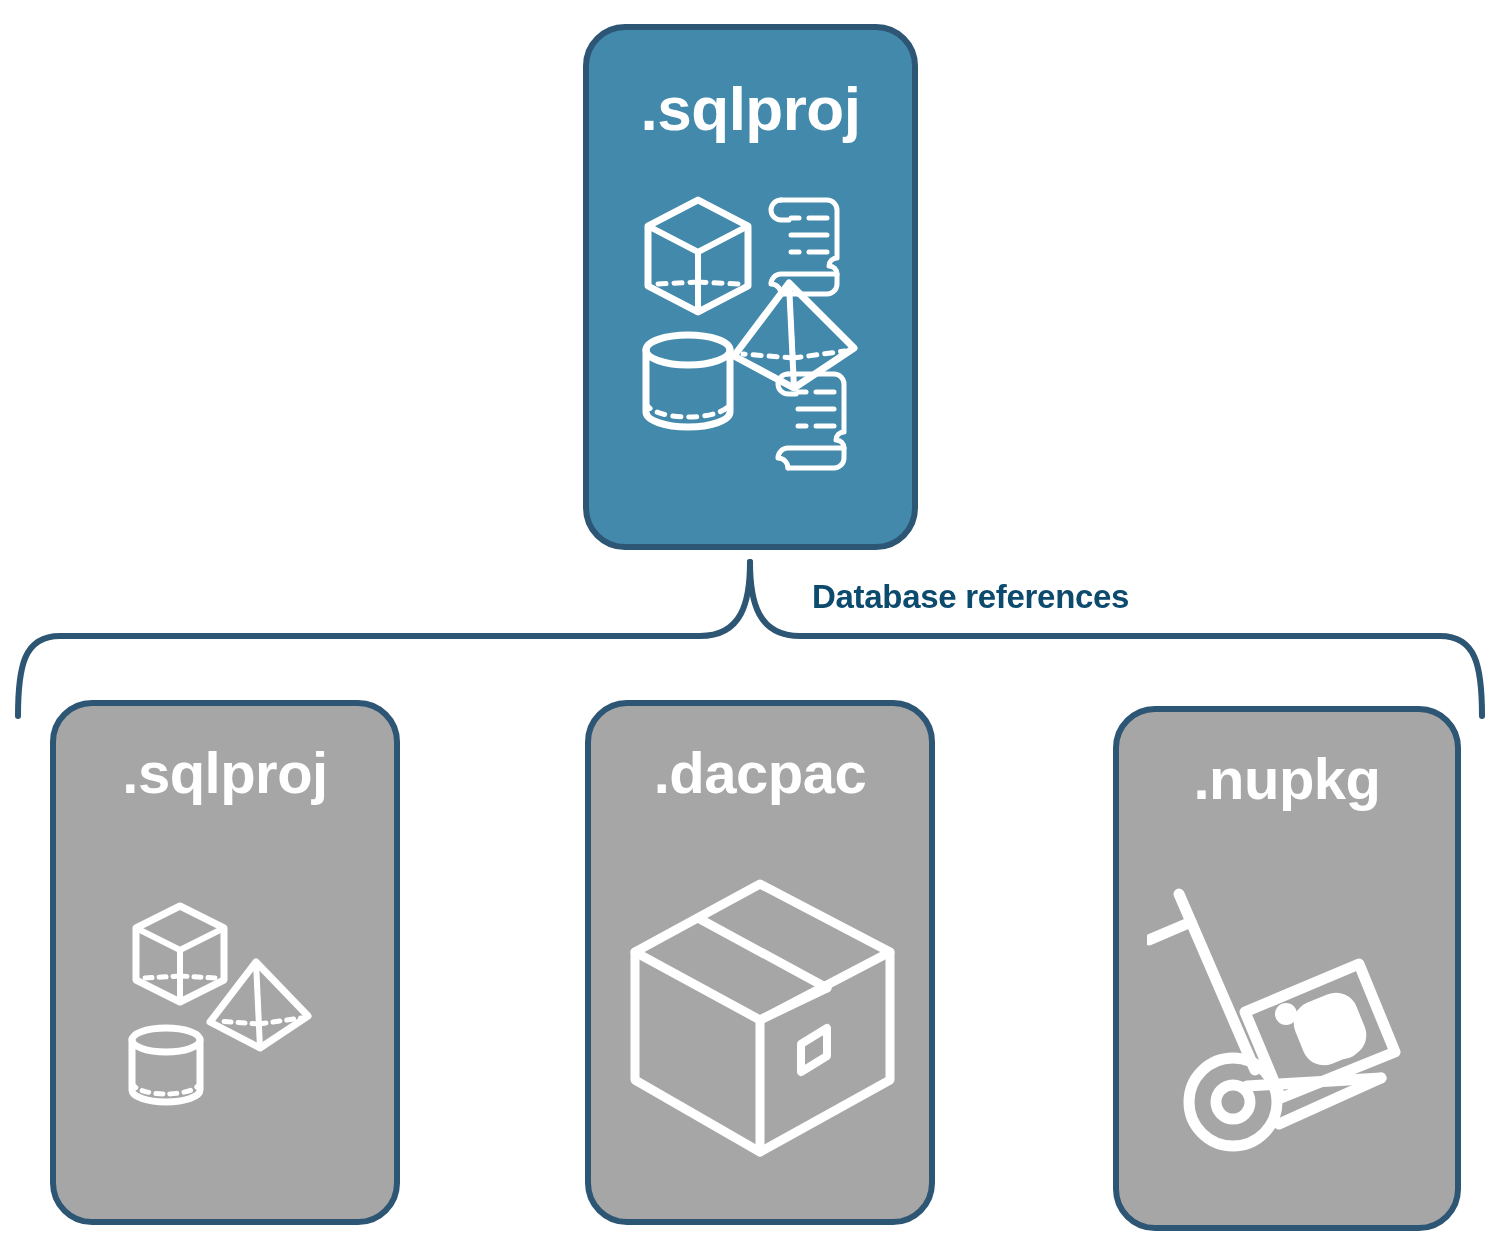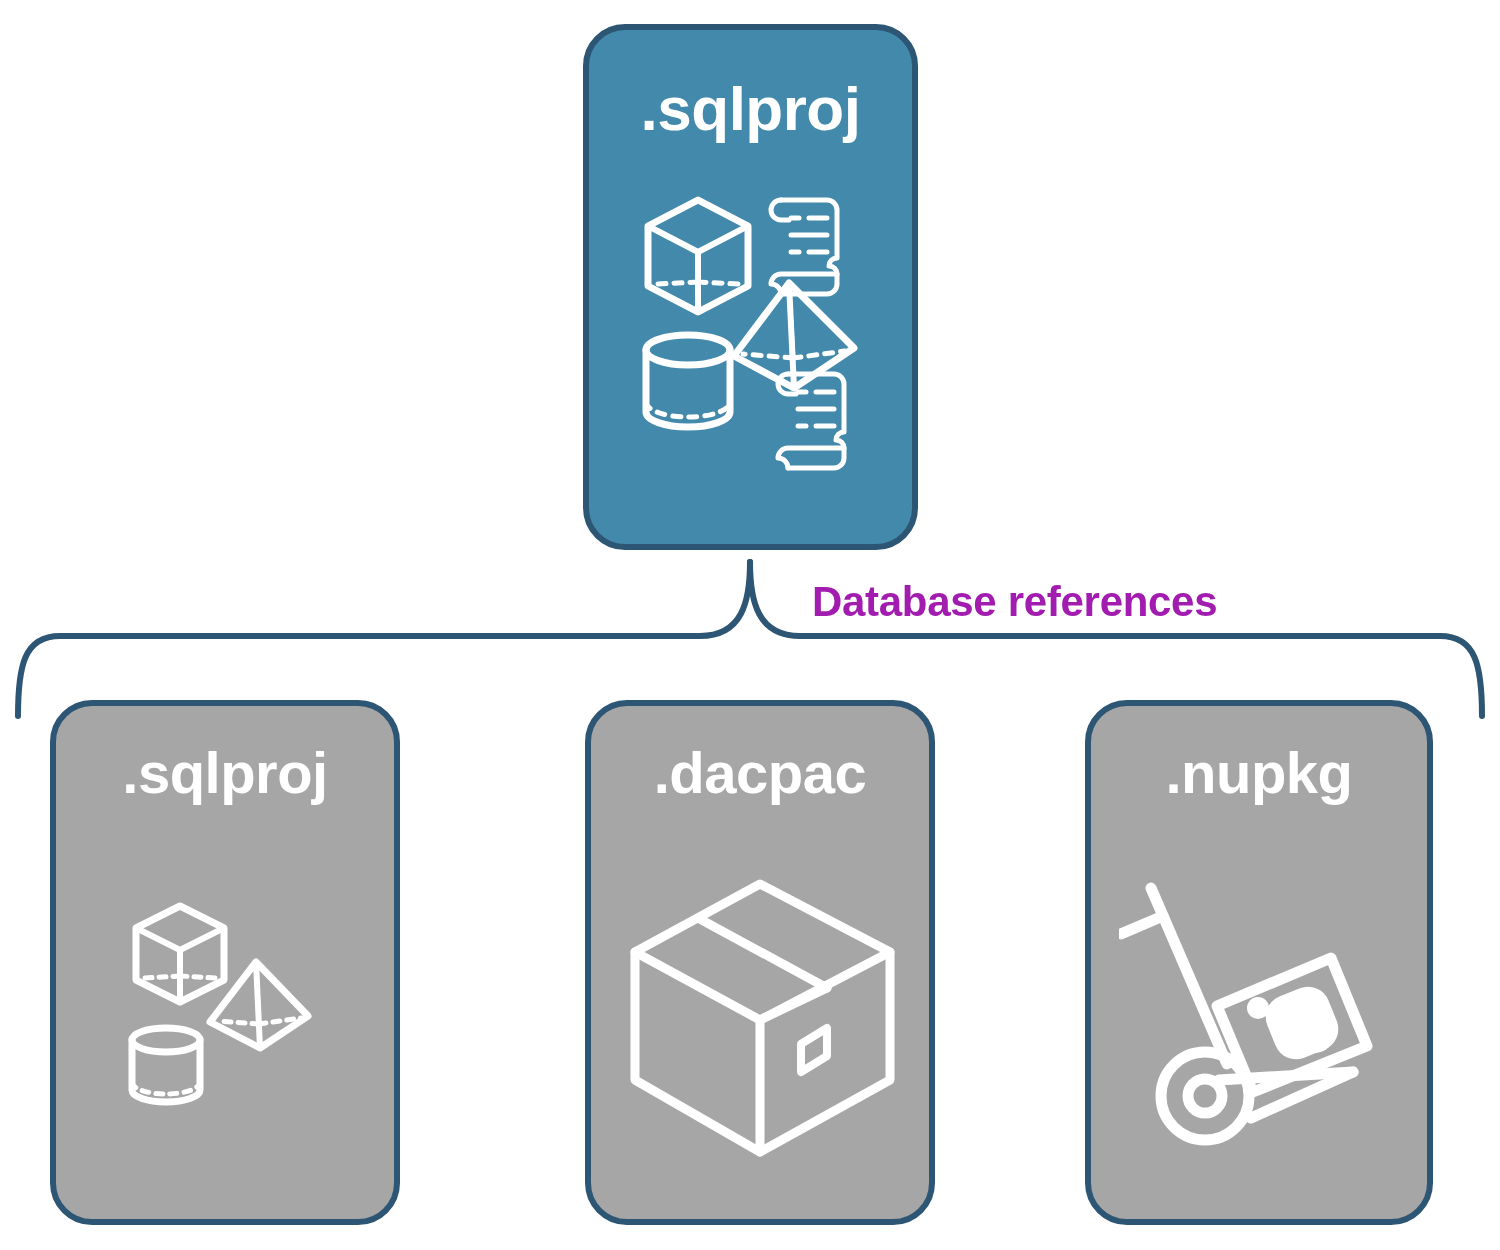--- a/index.html
+++ b/index.html
@@ -38,21 +38,21 @@
     height: 526px;
     background: #4389AB;
   }
   .node-child {
     top: 700px;
     height: 525px;
     background: #A6A6A6;
   }
   .child-1 { left: 50px;   width: 350px; }
   .child-2 { left: 585px;  width: 350px; gap: 12px; }
-  .child-3 { left: 1085px; width: 348px; }
+  .child-3 { left: 1113px; width: 348px; margin-top: 6px; }
 
   .node-label {
     color: #ffffff;
     font-weight: bold;
     letter-spacing: -0.5px;
     line-height: 1;
     text-align: center;
     user-select: none;
   }
   .node-root .node-label {
@@ -80,23 +80,23 @@
     top: 540px;
     width: 1500px;
     height: 200px;
     pointer-events: none;
   }
 
   .ref-caption {
     position: absolute;
     left: 812px;
     top: 578px;
-    font-size: 42px;
+    font-size: 33px;
     font-weight: bold;
-    color: #a21caf;
+    color: #0c4a6e;
     letter-spacing: -0.3px;
     white-space: nowrap;
     user-select: none;
   }
 </style>
 </head>
 <body>
 
 <div id="stage">
 

